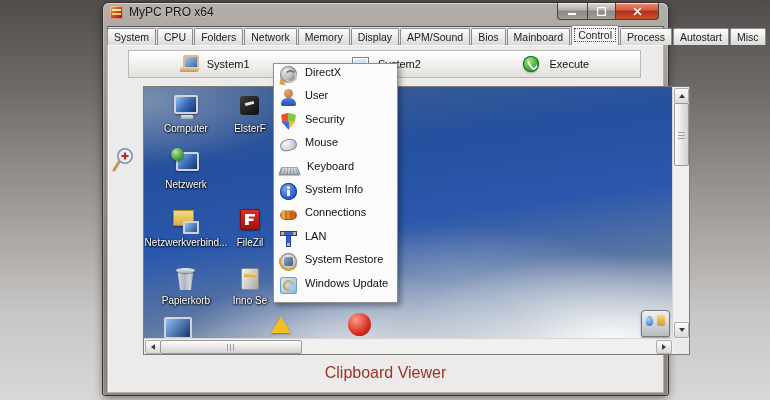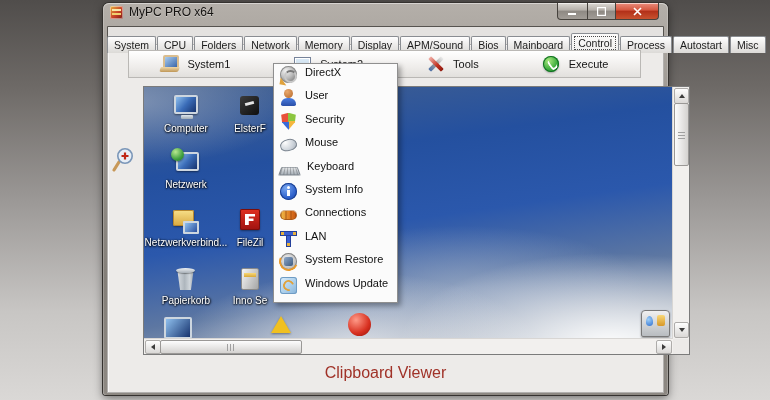--- a/index.html
+++ b/index.html
@@ -21,21 +21,21 @@
   .win-controls{position:absolute;top:0;right:9px;display:flex;}
   .win-btn{height:16px;border:1px solid #46423d;border-top:none;display:flex;align-items:center;justify-content:center;cursor:default;
     background:linear-gradient(#dcd8d3 0%,#b4afa9 45%,#8e8983 50%,#a29d97 100%);box-shadow:inset 0 1px 0 rgba(255,255,255,.6);}
   .win-btn.min{width:29px;border-radius:0 0 0 4px;}
   .win-btn.max{width:27px;border-left:none;}
   .win-btn.close{width:42px;border-left:none;border-radius:0 0 4px 0;
     background:linear-gradient(#eb8d7c 0%,#d4573f 45%,#b22f18 50%,#c8522f 100%);}
 
   
   .client{position:absolute;left:4px;right:4px;top:23px;bottom:4px;background:#e4e2e0;border:1px solid #56534f;border-radius:0 0 2px 2px;}
-  .tabbar{position:absolute;left:107px;top:27px;width:557px;height:18px;display:flex;align-items:flex-end;z-index:6;white-space:nowrap;margin-top:8px;}
+  .tabbar{position:absolute;left:107px;top:27px;width:557px;height:18px;display:flex;align-items:flex-end;z-index:6;white-space:nowrap;}
   .tab{height:16px;line-height:16px;padding:0 6px;margin-right:1px;font-size:10.5px;color:#1c1c1c;
     background:linear-gradient(#ffffff,#eeedec 45%,#dcdad7);border:1px solid #8a8d92;border-bottom:none;border-radius:2px 2px 0 0;cursor:default;}
   .tab.active{height:19px;line-height:19px;background:linear-gradient(#fcfbfa,#f0efed);outline:1px dotted #4a4a4a;outline-offset:-4px;position:relative;z-index:7;}
   .page{position:absolute;left:107px;top:44px;width:555px;height:347px;background:#edebe9;border:1px solid #b2b0ae;box-shadow:inset 1px 1px 0 #f9f8f7;}
 
   
   .toolbar{position:absolute;left:128px;top:50px;width:511px;height:26px;border:1px solid #bab8b5;
     background:linear-gradient(#ffffff,#efedeb 60%,#e2e0dd);display:flex;align-items:center;justify-content:space-around;z-index:8;}
   .tb-btn{display:flex;align-items:center;font-size:11px;color:#141414;padding:2px 6px;cursor:default;}
   .ti{width:20px;height:18px;position:relative;display:inline-block;margin-right:7px;flex:0 0 20px;}
@@ -238,24 +238,20 @@
       <div class="tb-btn">
         <span class="ti system1-icon"></span>
         <span class="tb-label">System1</span>
       </div>
 
       <div class="tb-btn">
         <span class="ti system2-icon"></span>
         <span class="tb-label">System2</span>
       </div>
 
-      <div class="tb-btn">
-        <span class="ti tools-icon"></span>
-        <span class="tb-label">Tools</span>
-      </div>
 
       <div class="tb-btn">
         <span class="ti execute-icon"></span>
         <span class="tb-label">Execute</span>
       </div>
     </div>
 
   <svg class="magnifier" width="24" height="26">
     <line x1="8" y1="15" x2="3" y2="23" stroke="#c89858" stroke-width="3.2" stroke-linecap="round"></line>
     <circle cx="14" cy="9" r="7.2" fill="#e6eef6" fill-opacity="0.92" stroke="#7a96b8" stroke-width="1.6"></circle>

